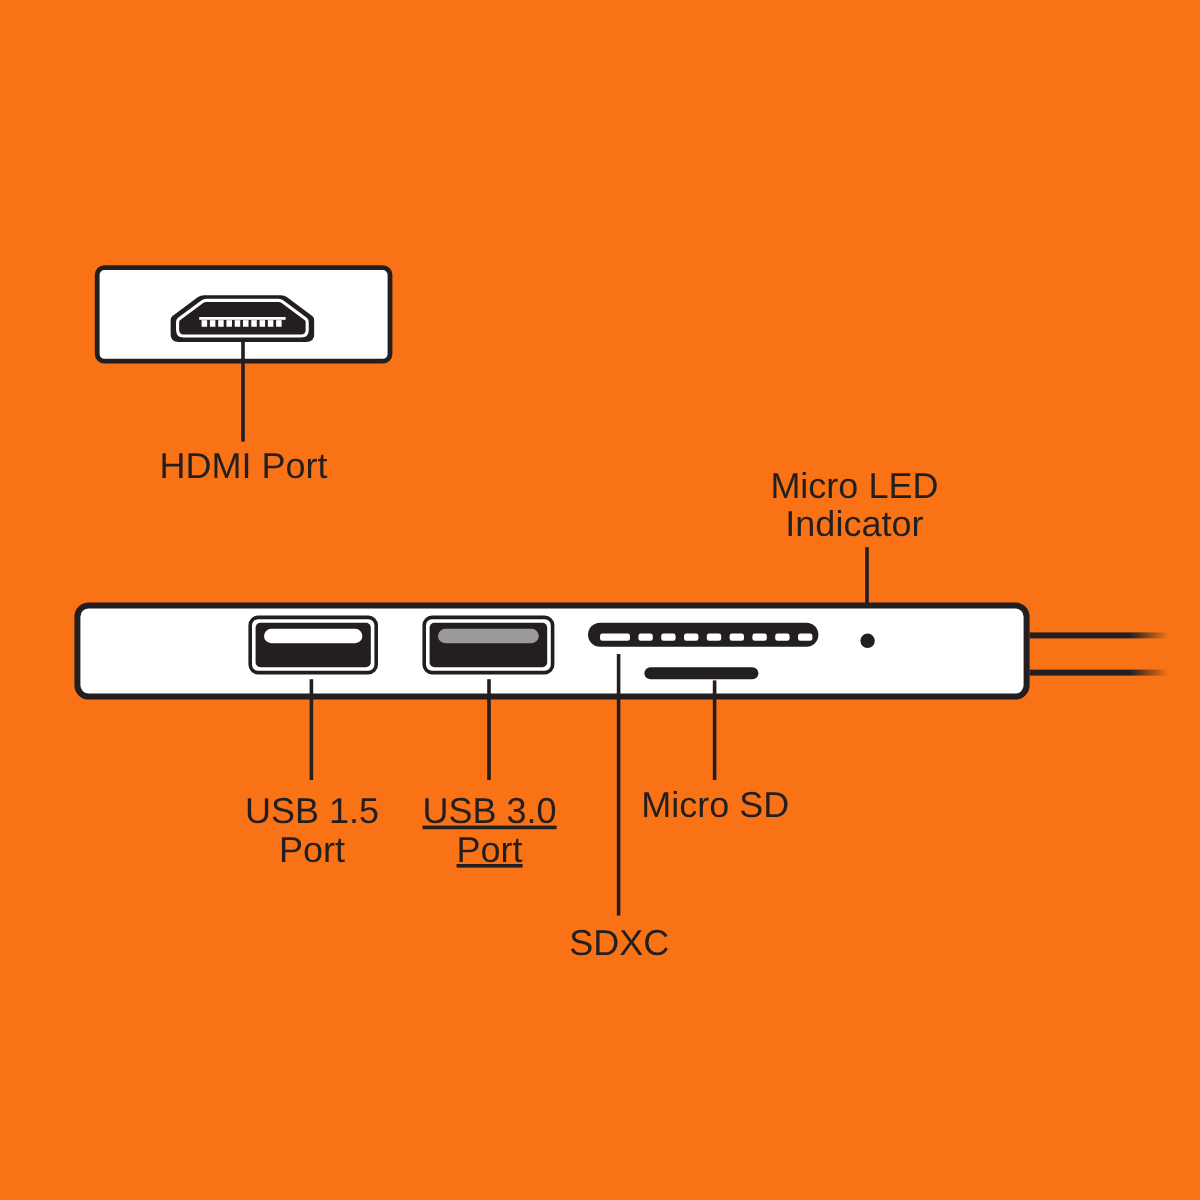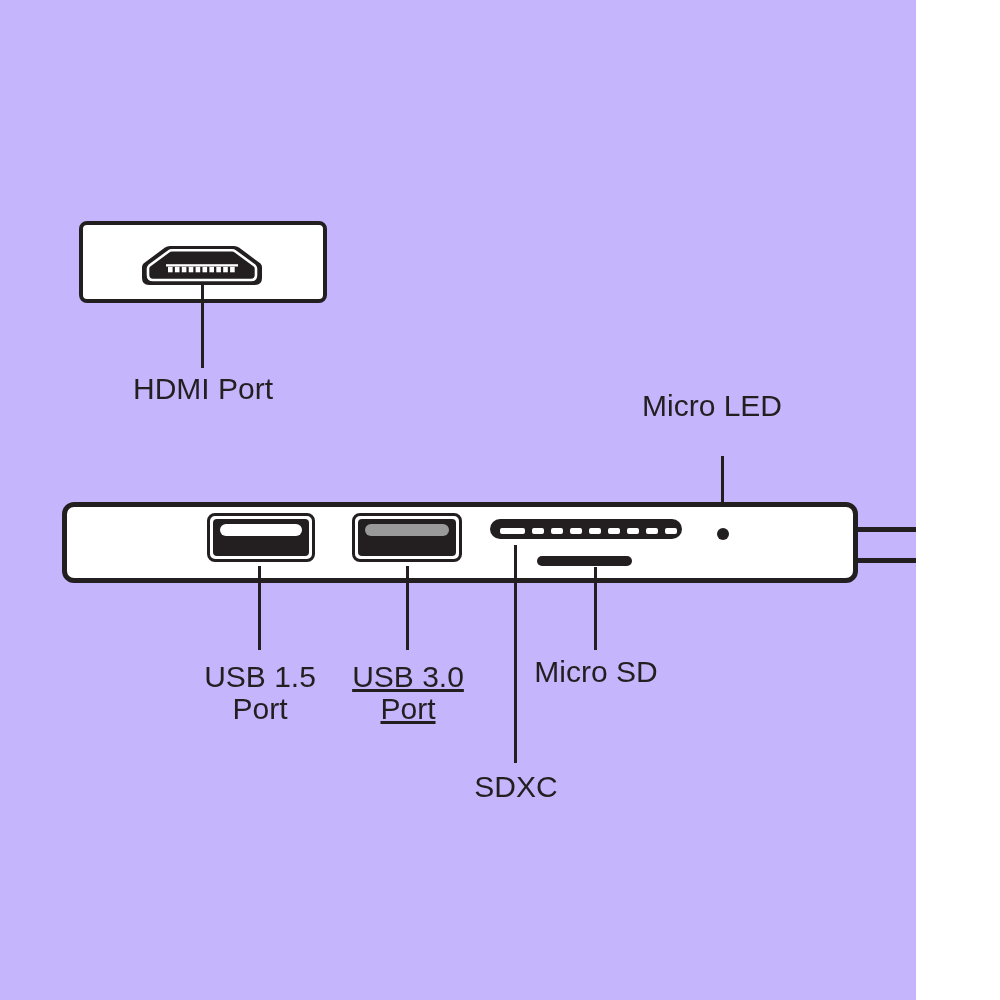--- a/index.html
+++ b/index.html
@@ -1,20 +1,20 @@
 <!DOCTYPE html>
 <html style="--ink: #231f20;"><head>
 <meta charset="utf-8">
 <style>
   html, body { margin: 0; padding: 0; }
   .stage {
     position: relative;
-    width: 916px;
+    width: 1000px;
     height: 1000px;
-    background: #c4b5fd;
+    background: #f97316;
     font-family: "Liberation Sans", sans-serif;
     color: var(--ink, #231f20);
     overflow: hidden;
   }
   .abs { position: absolute; }
   .label {
     font-size: 30px;
     line-height: 32px;
     text-align: center;
     white-space: nowrap;
@@ -113,20 +113,21 @@
     <rect x="81.2" y="22.8" width="4.6" height="5.5" fill="#ffffff"></rect>
     <rect x="88.1" y="22.8" width="4.6" height="5.5" fill="#ffffff"></rect>
   </svg>
   <div class="leader" style="left:201px; top:285px; height:83px;"></div>
   <div class="abs label" style="left:79px; top:373px; width:248px;">
     <span>HDMI Port</span>
   </div>
 
   <div class="abs label" style="left:612px; top:390px; width:200px;">
     <span>Micro LED</span>
+    <span>Indicator</span>
   </div>
   <div class="leader" style="left:721px; top:456px; height:66px;"></div>
 
   <div class="abs hub-body"></div>
 
   <div class="usb-port" style="left:207px; top:513px; width:108px; height:49px;">
     <div class="usb-inner">
       <div class="usb-tongue" style="background: rgb(255, 255, 255);"></div>
     </div>
   </div>

